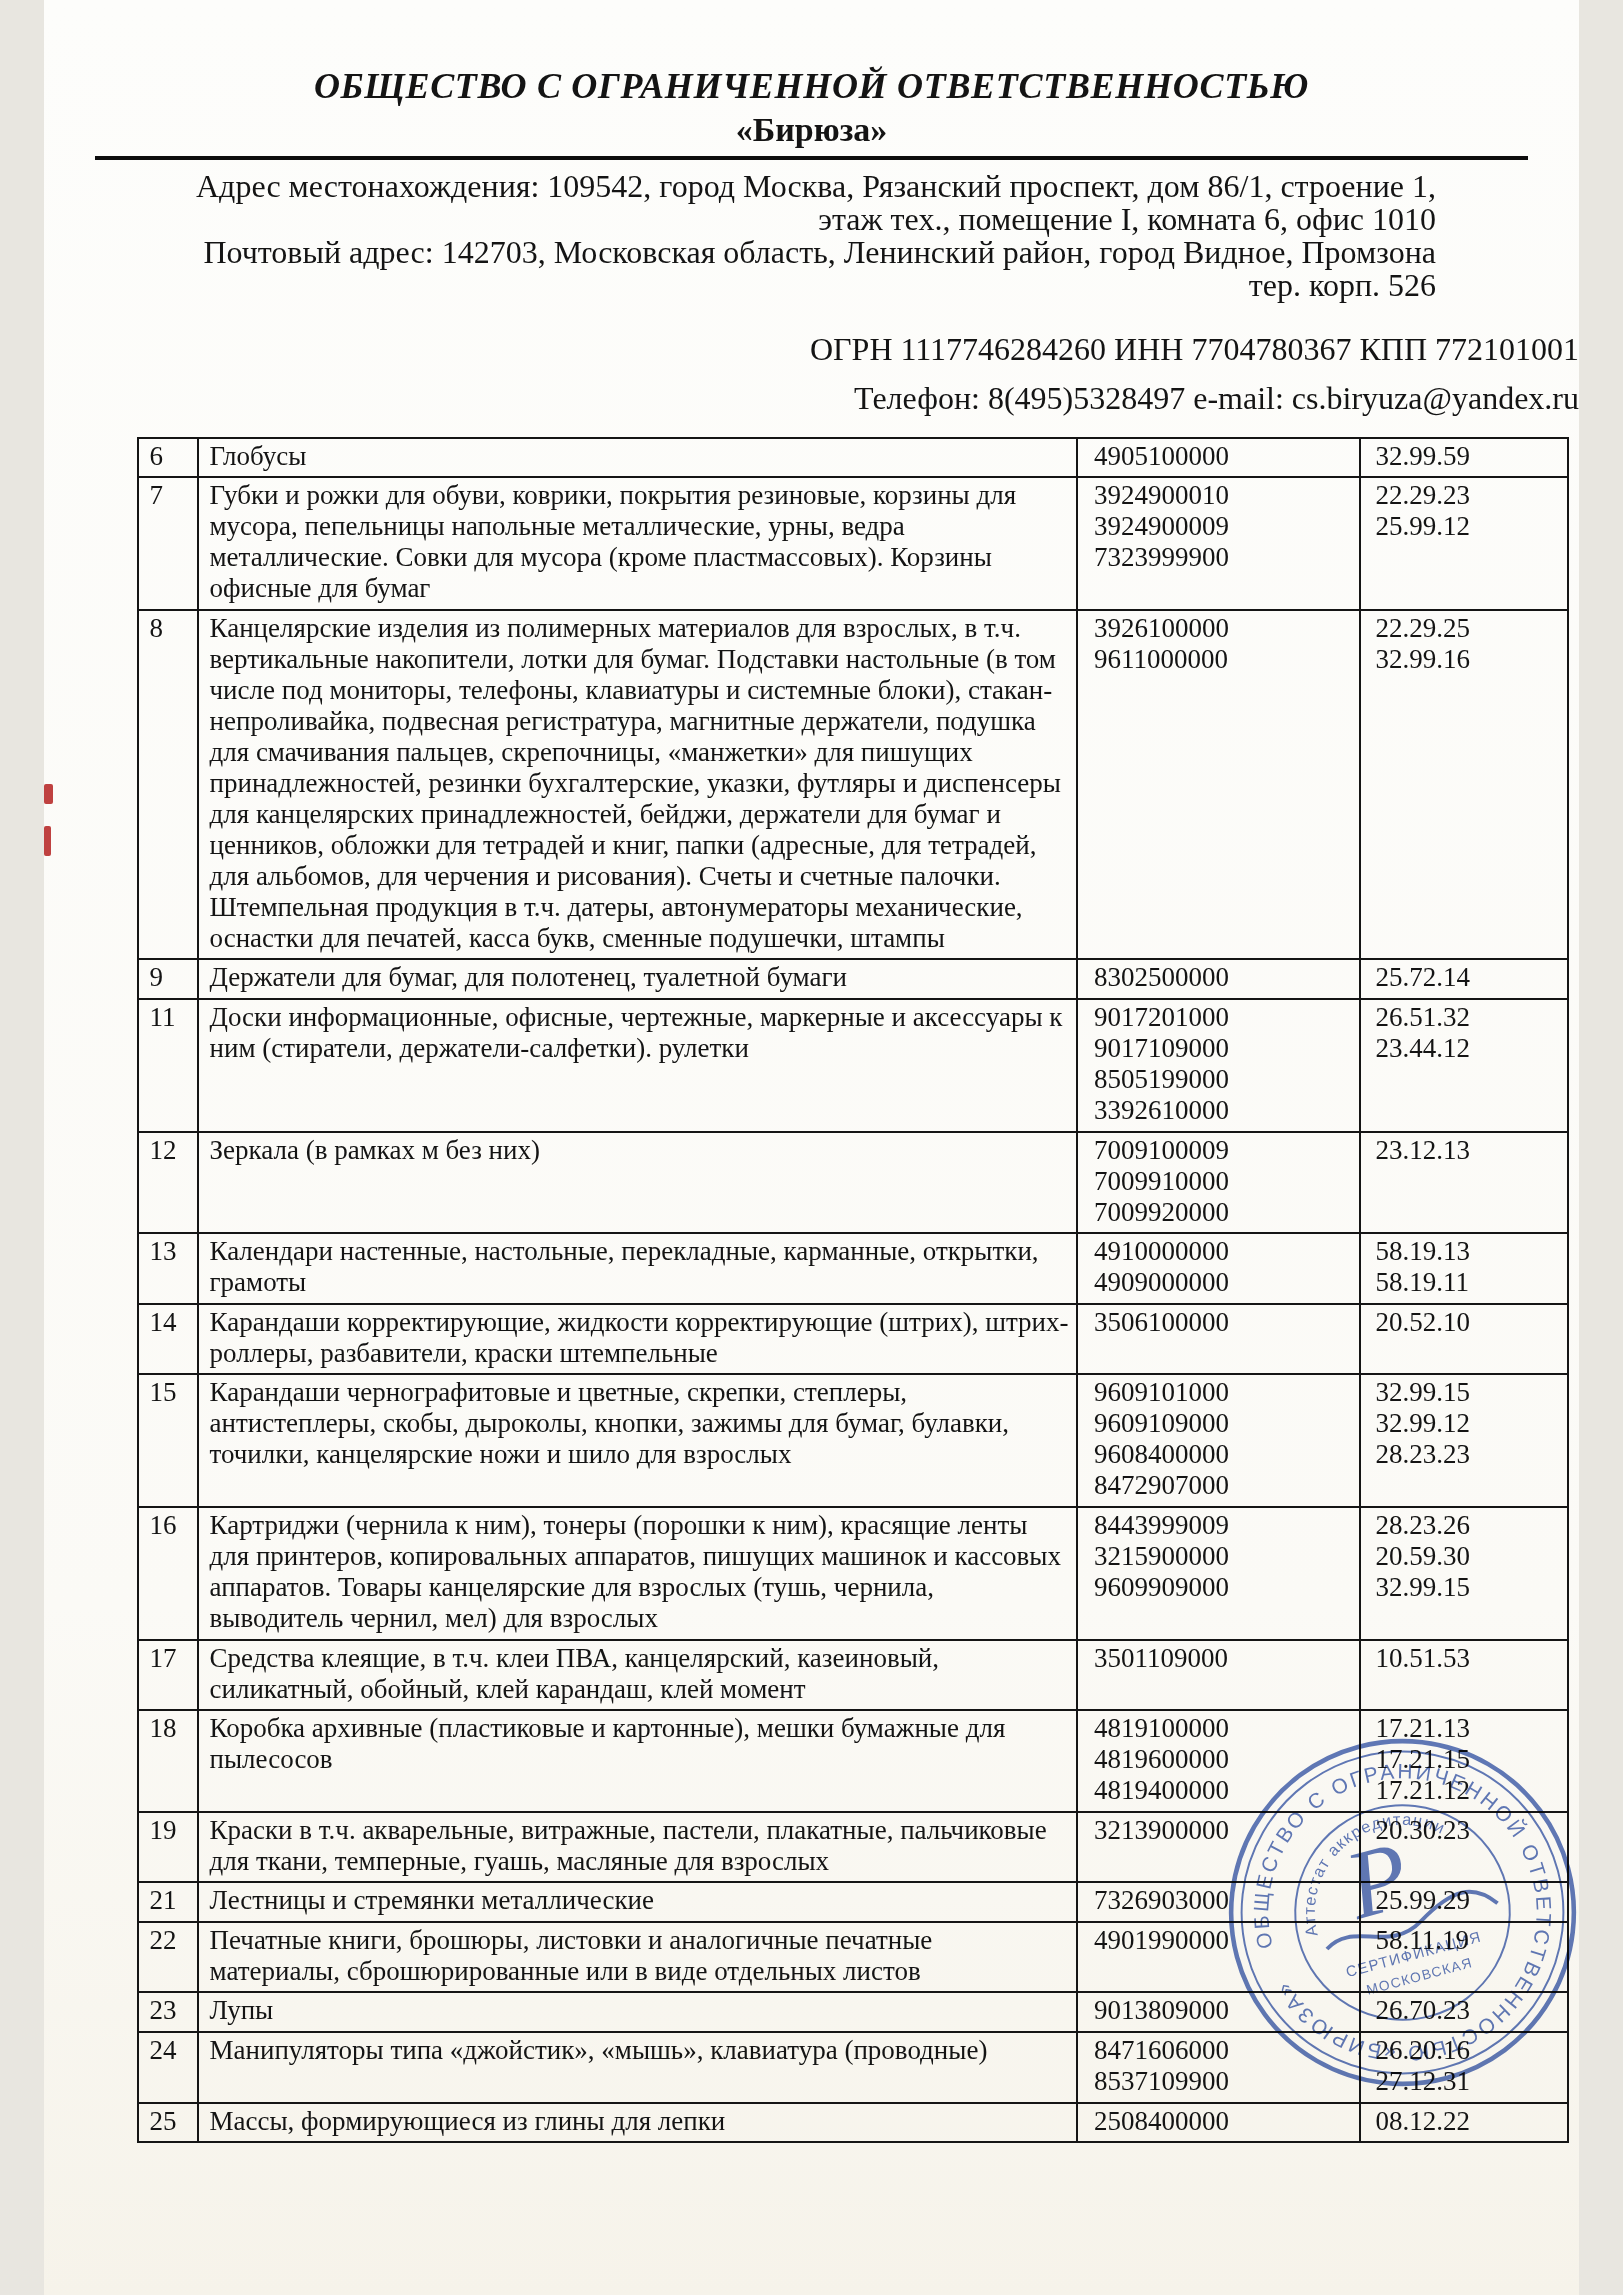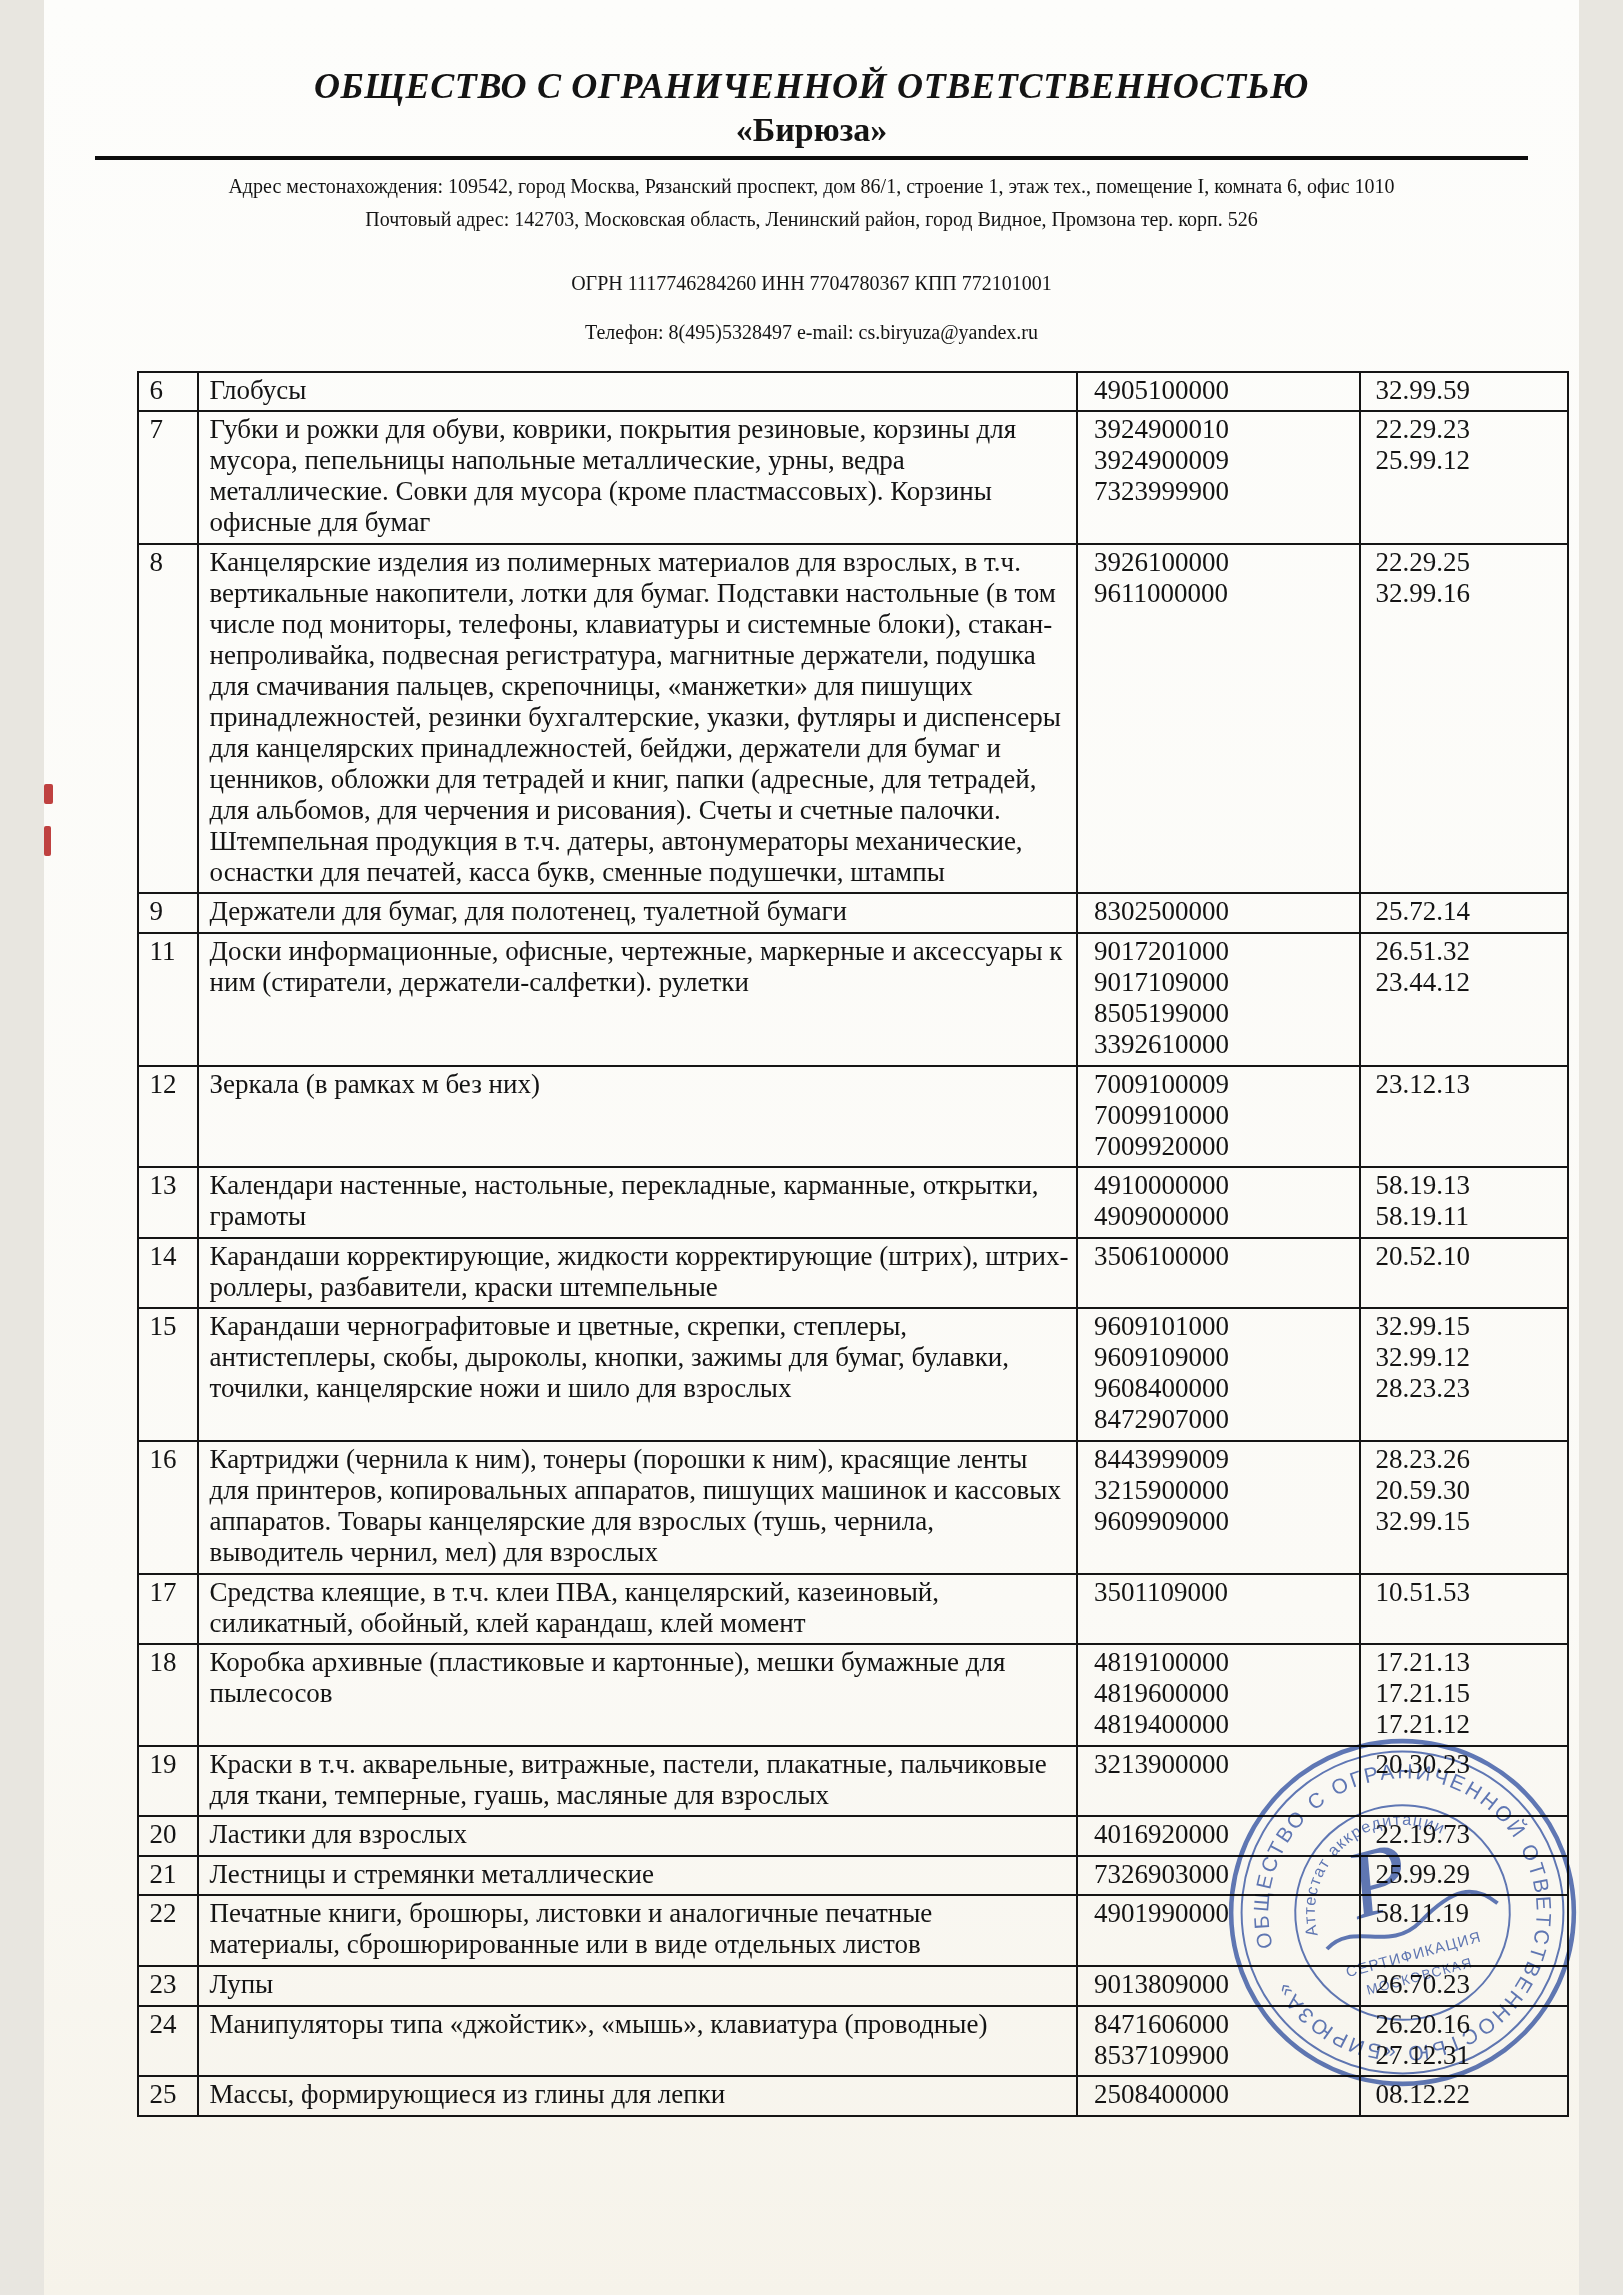--- a/index.html
+++ b/index.html
@@ -23,21 +23,21 @@
     letter-spacing: 0.7px; line-height: 42px;
   }
   .company-name {
     font-size: 34px; font-weight: bold; 
     line-height: 39px; margin-top: 2.6px;
   }
   .header-rule {
     width: 1433px; height: 3.9px; background: #0d0d0d;
     margin: 7.9px auto 9.2px auto;
   }
-  .addr, .reg, .contact { font-size: 20px; line-height: 33px; }
+  .addr, .reg, .contact { font-size: 32px; line-height: 33px; text-align: right; }
   .addr { max-width: 1249px; margin: 0 auto; }
   .reg { margin-top: 31px; }
   .contact { margin-top: 16px; }
   
   .product-table {
     border-collapse: collapse;
     table-layout: fixed;
     width: 1430px;
     margin: 22px 0 0 93px;
   }
@@ -250,30 +250,20 @@
       <td class="c-num">19</td>
       <td class="c-desc">Краски в т.ч. акварельные, витражные, пастели, плакатные, пальчиковые для ткани, темперные, гуашь, масляные  для взрослых</td>
       <td class="c-codes">
             <div>3213900000</div>
           </td>
       <td class="c-okpd">
             <div>20.30.23</div>
           </td>
     </tr>
 
-    <tr>
-      <td class="c-num">20</td>
-      <td class="c-desc">Ластики для взрослых</td>
-      <td class="c-codes">
-            <div>4016920000</div>
-          </td>
-      <td class="c-okpd">
-            <div>22.19.73</div>
-          </td>
-    </tr>
 
     <tr>
       <td class="c-num">21</td>
       <td class="c-desc">Лестницы и стремянки металлические</td>
       <td class="c-codes">
             <div>7326903000</div>
           </td>
       <td class="c-okpd">
             <div>25.99.29</div>
           </td>

